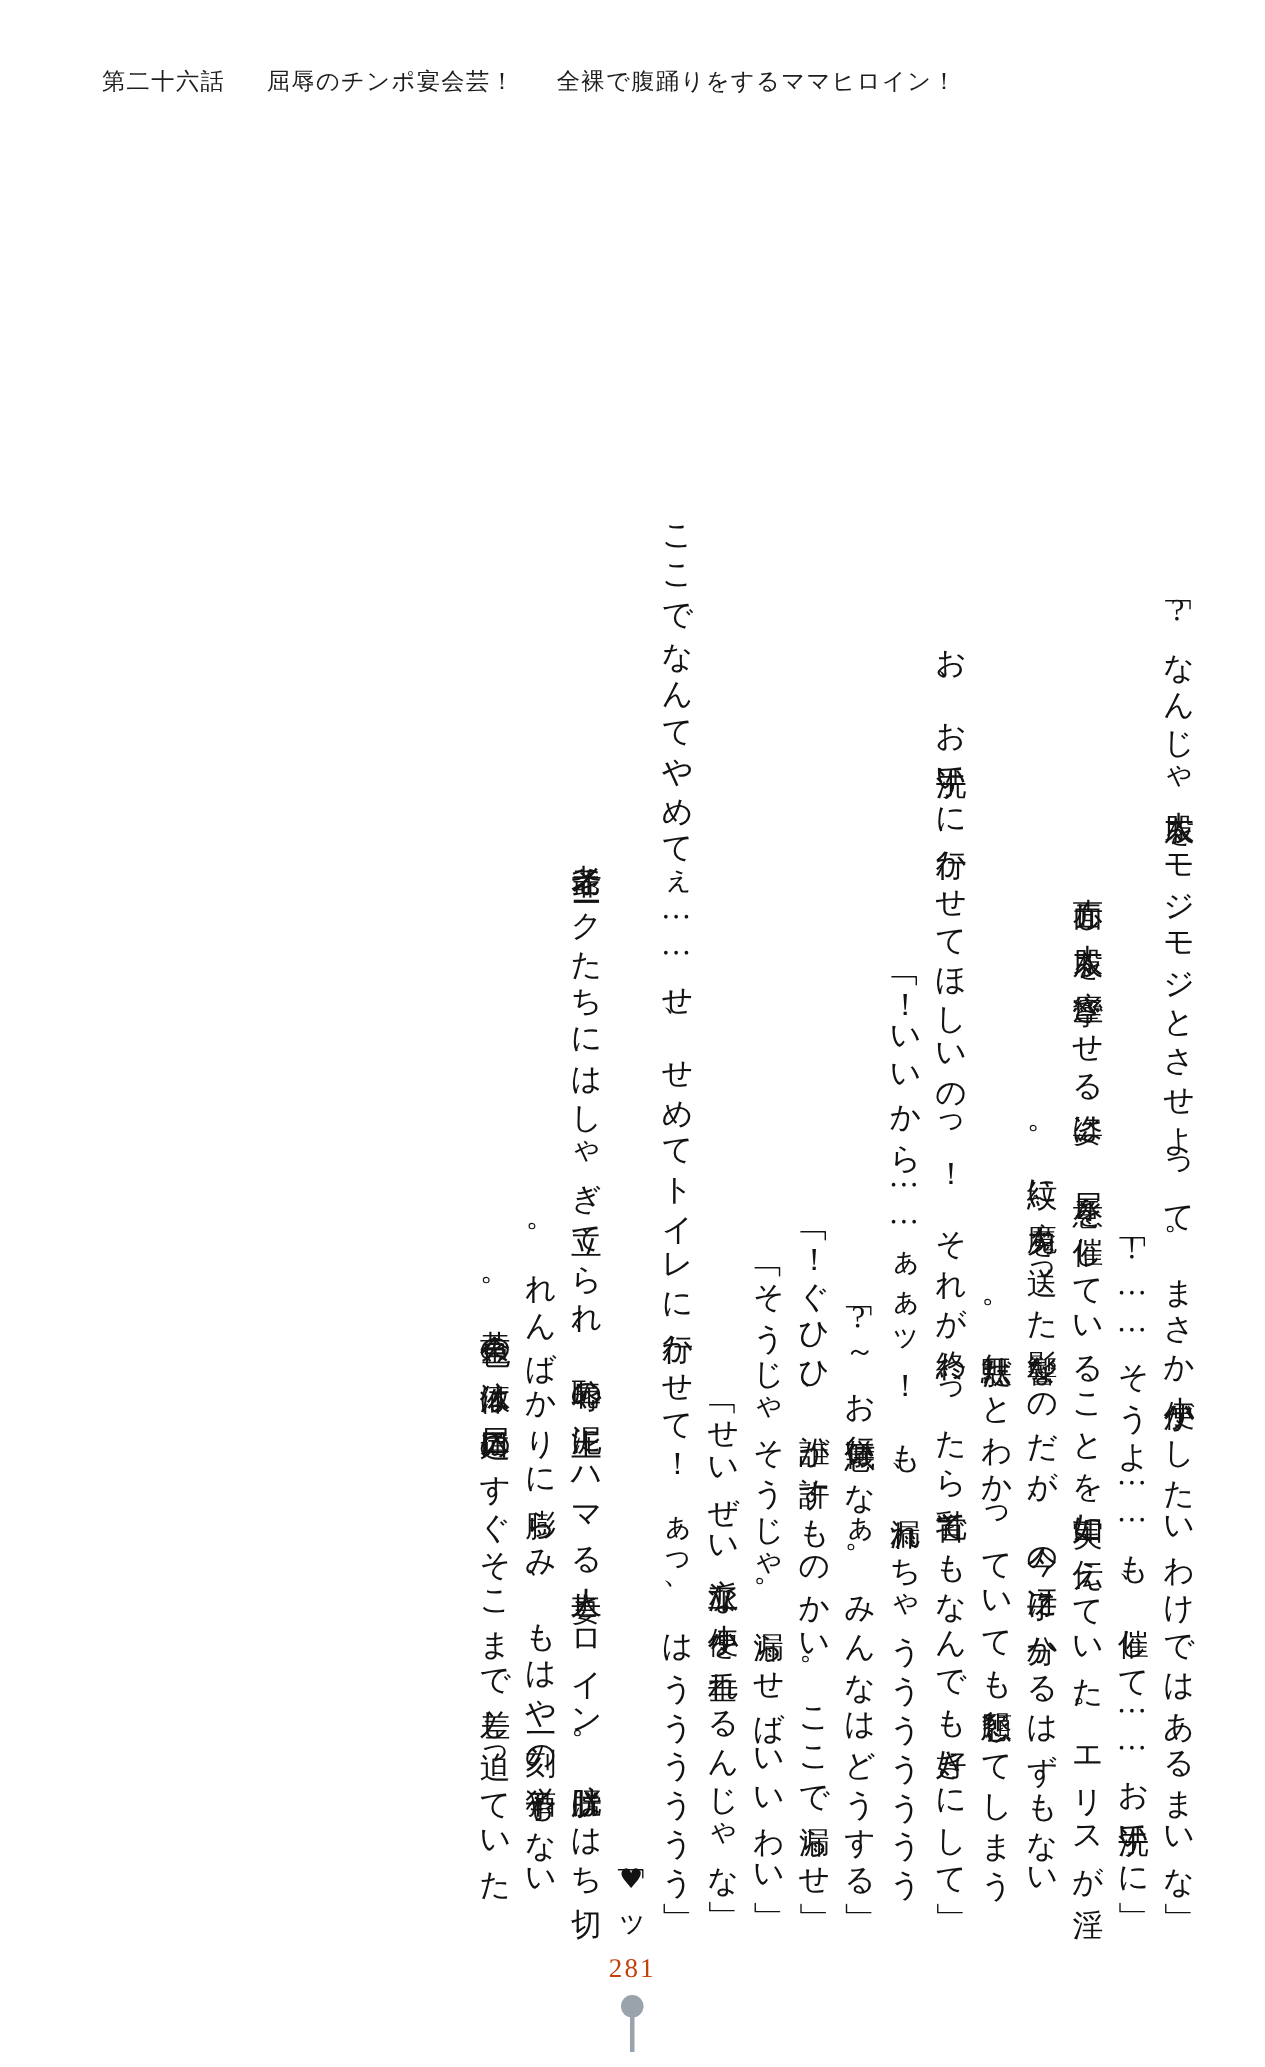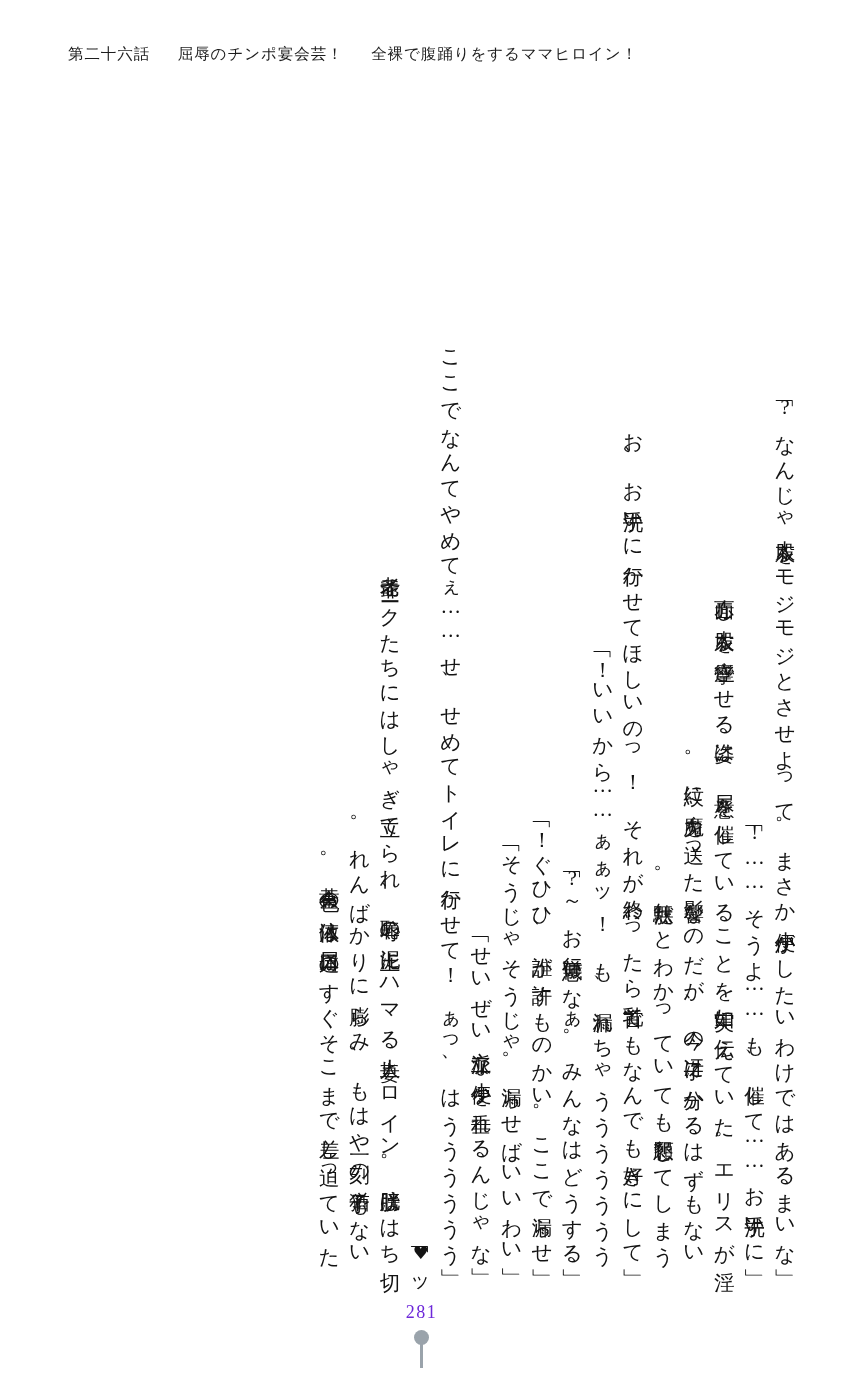--- a/index.html
+++ b/index.html
@@ -77,21 +77,21 @@
 
   
   .folio {
     position: absolute;
     left: 0;
     width: 843px;
     top: 1302px;
     text-align: center;
     font-size: 18px;
     letter-spacing: 0.08em;
-    color: #6d28d9;
+    color: #c2410c;
   }
   .spine-mark {
     position: absolute;
     left: 420px;
     top: 1338px;
     width: 3px;
     height: 30px;
     background: #9aa3ab;
   }
   .spine-dot {

